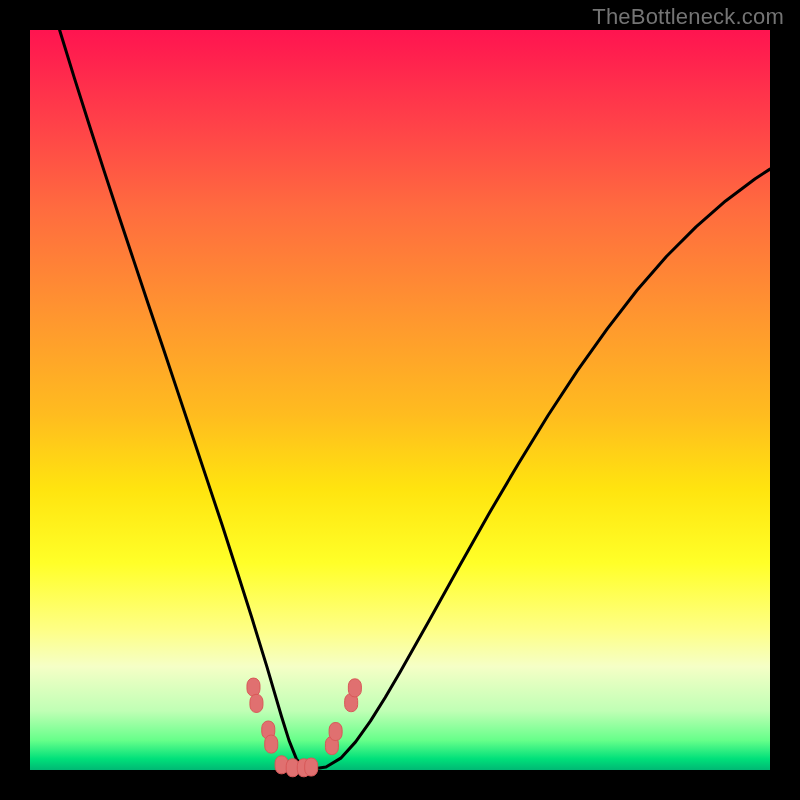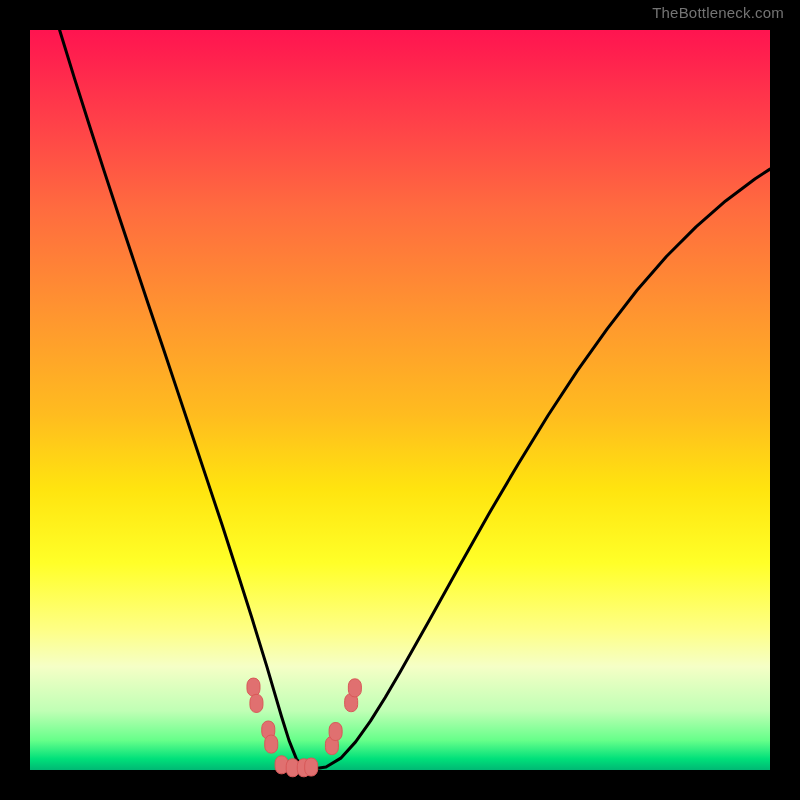--- a/index.html
+++ b/index.html
@@ -47,21 +47,21 @@
     top: 0;
     left: 0;
     width: 800px;
     height: 800px;
   }
   .watermark {
     position: absolute;
     top: 4px;
     right: 16px;
     color: #747474;
-    font-size: 15px;
+    font-size: 22px;
     font-weight: 500;
     letter-spacing: 0.2px;
   }
 </style>
 </head>
 <body>
 
 <div class="frame">
   <div class="plot-area"></div>
   <svg class="axis-svg" viewBox="0 0 800 800">

